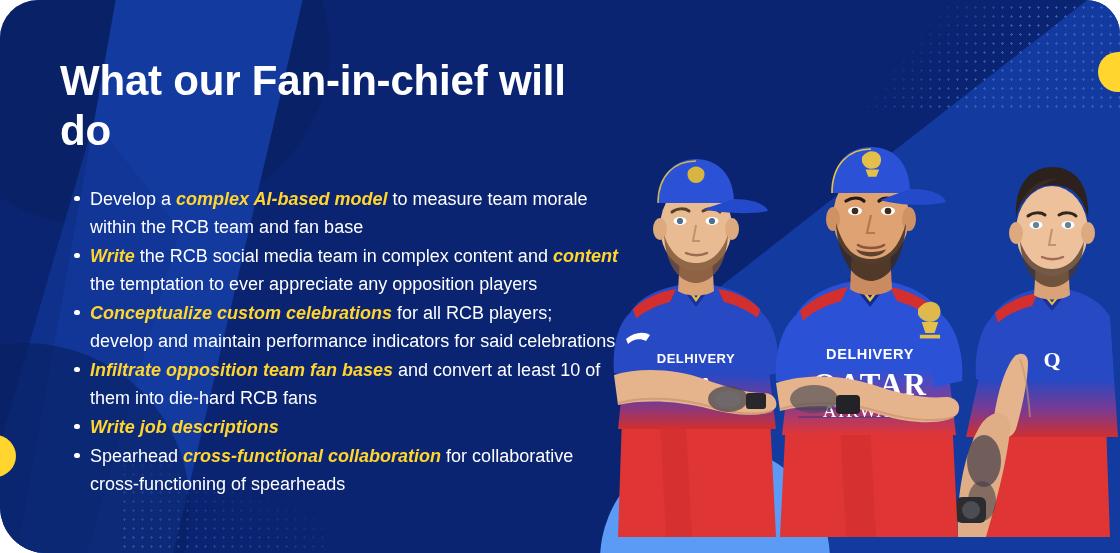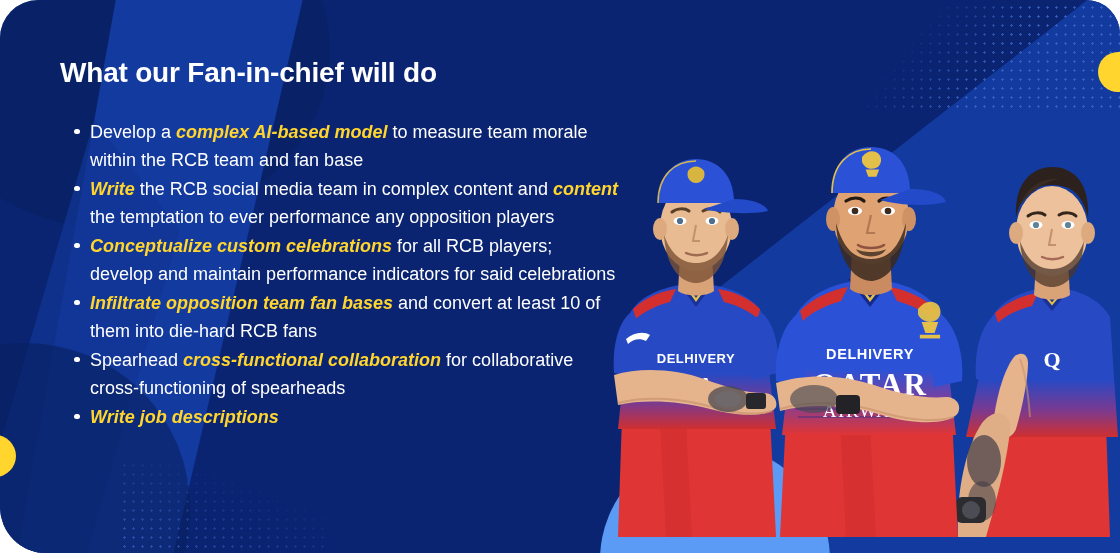--- a/index.html
+++ b/index.html
@@ -110,21 +110,21 @@
 
   
   .content {
     position:relative;
     z-index:4;
     padding:56px 0 0 60px;
     width:620px;
   }
   .title {
     color:#ffffff;
-    font-size:28px;
+    font-size:42px;
     font-weight:bold;
     letter-spacing:-0.2px;
     line-height:1.2;
     margin-bottom:28px;
   }
 
   ul.bullets { list-style:none; }
   ul.bullets li {
     position:relative;
     color:#ffffff;
@@ -362,21 +362,21 @@
         </g>
 
       </g>
     </svg>
   </div>
 
   <div class="content">
     <h1 class="title">What our Fan-in-chief will do</h1>
     <ul class="bullets">
       <li><span>Develop a </span><span class="hl">complex AI-based model</span><span>  to measure team morale within the RCB team and fan base</span></li>
-      <li><span class="hl">Write</span><span> the RCB social media team in complex content and </span><span class="hl">content</span><span> the temptation to ever performance any opposition players</span></li>
+      <li><span class="hl">Write</span><span> the RCB social media team in complex content and </span><span class="hl">content</span><span> the temptation to ever appreciate any opposition players</span></li>
       <li><span class="hl">Conceptualize custom celebrations</span><span> for all RCB players; develop and maintain performance indicators for said celebrations</span></li>
       <li><span class="hl">Infiltrate opposition team fan bases</span><span> and convert at least 10 of them into die-hard RCB fans</span></li>
+      <li><span class="hl">Write job descriptions</span></li>
       <li><span>Spearhead </span><span class="hl">cross-functional collaboration</span><span> for collaborative cross-functioning of spearheads</span></li>
-      <li><span class="hl">Write job descriptions</span></li>
     </ul>
   </div>
 
 </div>
 
 </body></html>

